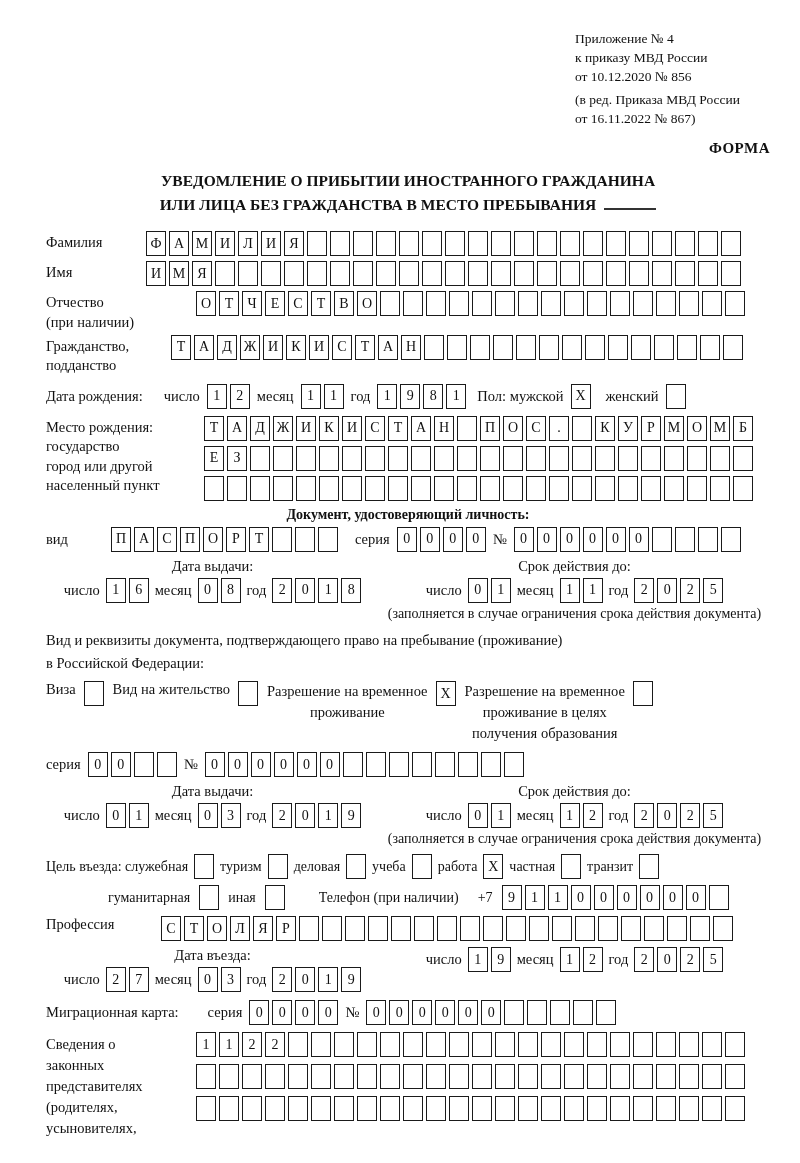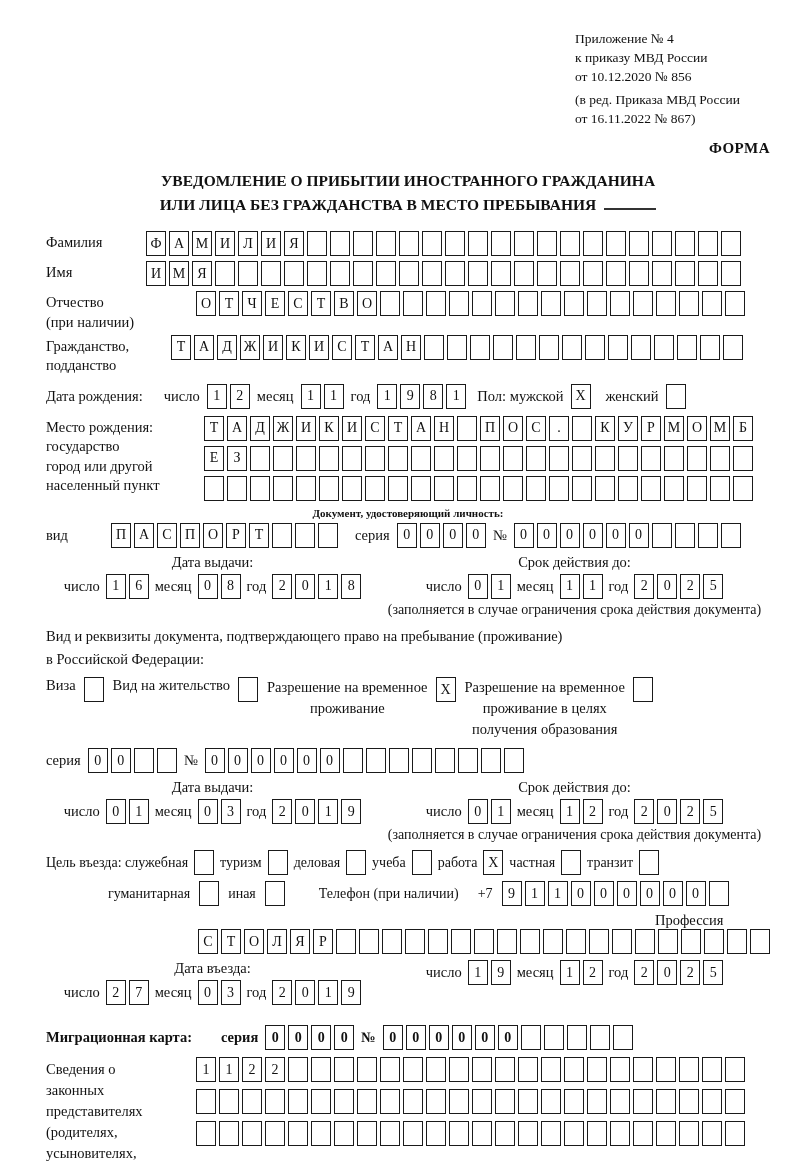--- a/index.html
+++ b/index.html
@@ -19,27 +19,27 @@
   .section-heading { font-weight:bold; font-size:14.5px; margin-top:15px; }
   
   .cells { display:inline-flex; gap:3px; flex-wrap:nowrap; vertical-align:middle; }
   .cell {
     width:20px; height:25px; border:1.5px solid #1a1a1a; box-sizing:border-box;
     display:inline-flex; align-items:center; justify-content:center;
     font-size:14px; flex:0 0 auto; background:#fff;
   }
   
   .row { display:flex; align-items:flex-start; margin-top:5px; }
-  .row.center { align-items:flex-end;flex-direction:column; }
+  .row.center { align-items:flex-start; }
   .lbl { flex:0 0 auto; padding-top:3px; }
   .lbl-block { flex:0 0 auto; line-height:1.35; padding-top:2px; }
   .w100 { width:100px; } .w125 { width:125px; } .w150 { width:150px; } .w160 { width:158px; }
   .stack { display:flex; flex-direction:column; gap:5px; }
   .inline { display:flex; align-items:center; gap:7px; flex-wrap:nowrap; }
-  .doc-heading { text-align:center; font-weight:bold; font-size:11px; margin-top:6px; }
+  .doc-heading { text-align:center; font-weight:bold; font-size:14px; margin-top:6px; }
   
   .dates { display:flex; margin-top:6px; }
   .date-col { display:flex; flex-direction:column; }
   .date-col.left { width:46%; }
   .date-col.right { width:54%; }
   .date-head { text-align:center; margin-bottom:3px; }
   .date-cells { display:flex; align-items:center; gap:6px; justify-content:center; }
   .date-note { font-size:14px; text-align:center; margin-top:3px; }
   .para { margin-top:7px; line-height:1.6; }
   
@@ -647,21 +647,21 @@
         <span class="cells">
             <span class="cell">2</span>
             <span class="cell">0</span>
             <span class="cell">2</span>
             <span class="cell">5</span>
           </span>
       </div>
     </div>
   </div>
 
-  <div class="inline" style="margin-top:20px;font-weight:bold;">
+  <div class="inline" style="margin-top:8px;">
     <span>Миграционная карта:</span>
     <span style="margin-left:22px;">серия</span>
     <span class="cells">
         <span class="cell">0</span>
         <span class="cell">0</span>
         <span class="cell">0</span>
         <span class="cell">0</span>
       </span>
     <span>№</span>
     <span class="cells">

